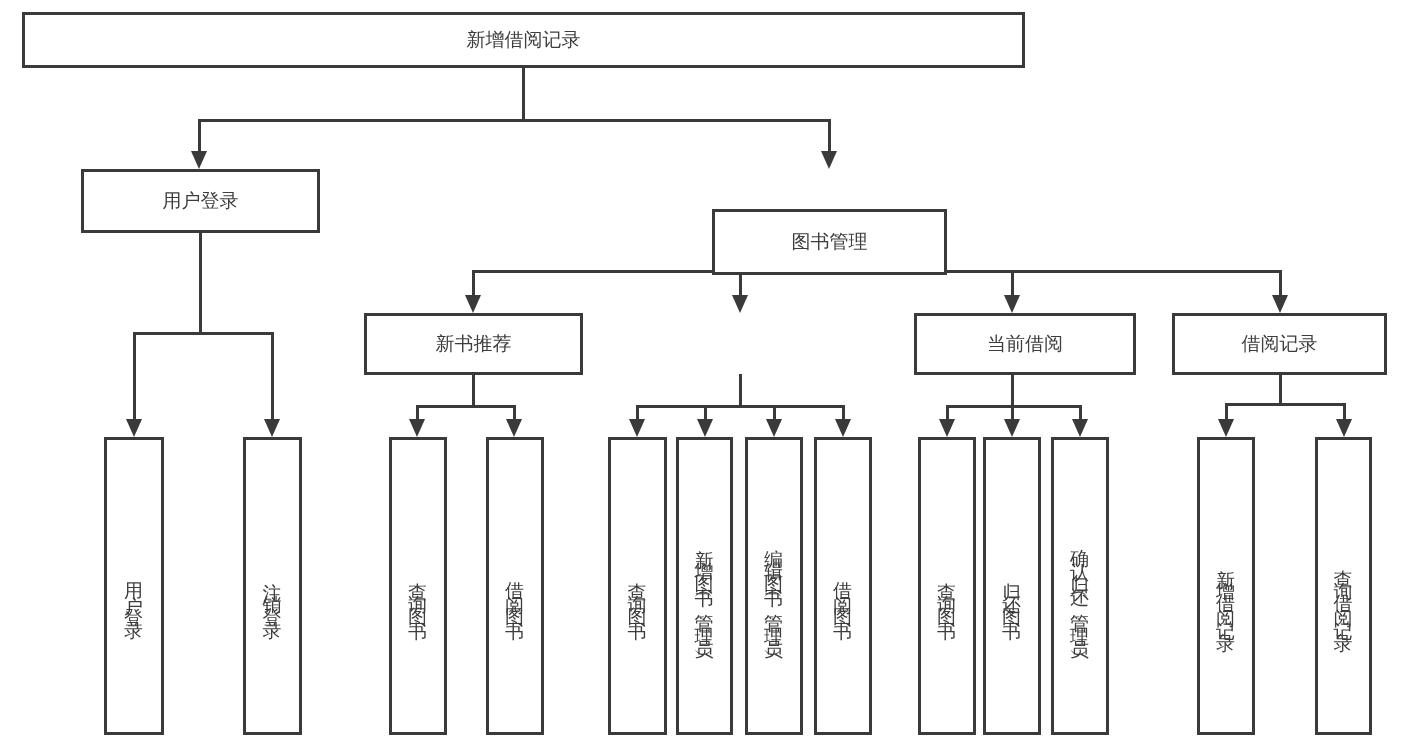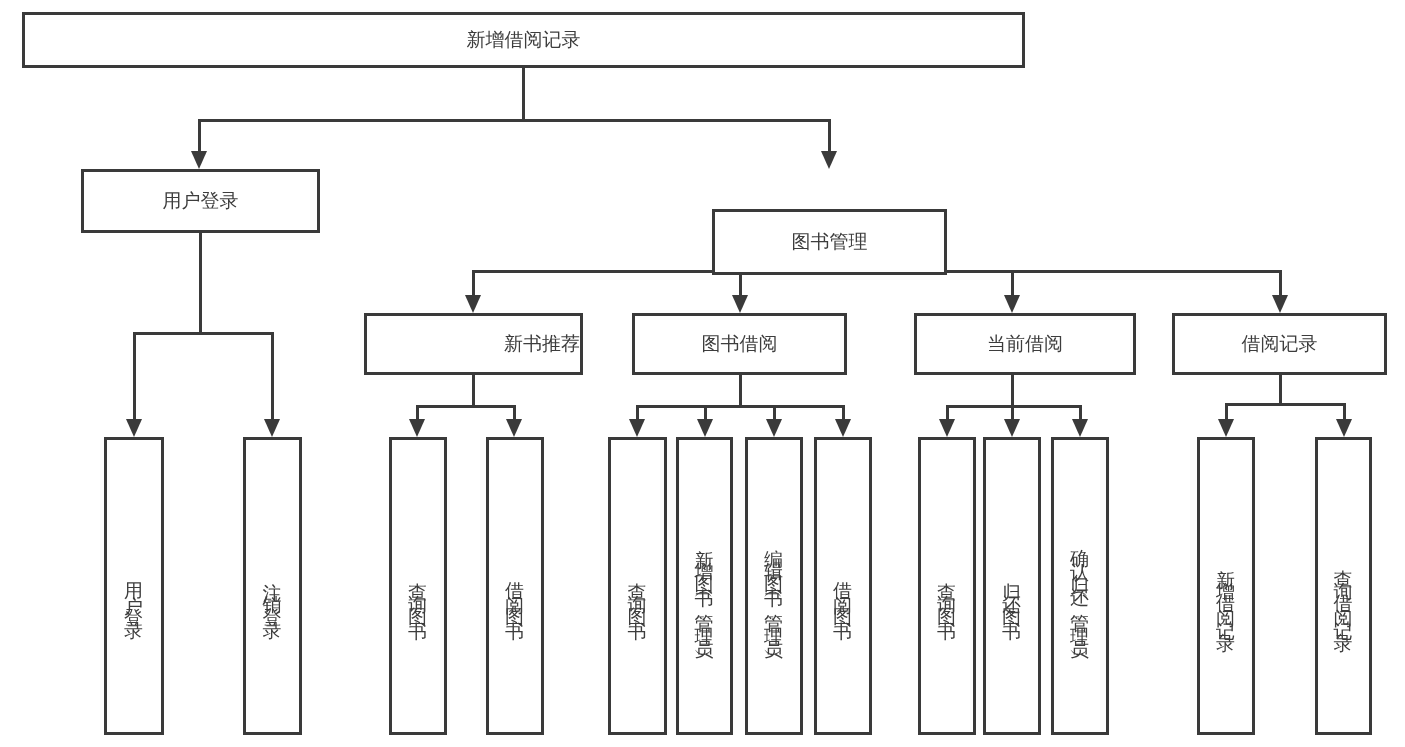--- a/index.html
+++ b/index.html
@@ -69,25 +69,22 @@
   <div class="hline" style="left:472px;top:270px;width:810px;"></div>
   <div class="vline" style="left:472px;top:271px;height:25px;"></div>
   <div class="vline" style="left:739px;top:271px;height:25px;"></div>
   <div class="vline" style="left:1011px;top:271px;height:25px;"></div>
   <div class="vline" style="left:1279px;top:271px;height:25px;"></div>
   <div class="arrow" style="left:465px;top:295px;"></div>
   <div class="arrow" style="left:732px;top:295px;"></div>
   <div class="arrow" style="left:1004px;top:295px;"></div>
   <div class="arrow" style="left:1272px;top:295px;"></div>
 
-  <div class="box" style="left:364px;top:313px;width:219px;height:62px;justify-content:flex-end;">
+  <div class="box" style="left:364px;top:313px;width:219px;height:62px;">
     <span>新书推荐</span>
-  </div>
-  <div class="box" style="left:632px;top:313px;width:215px;height:62px;">
-    <span>图书借阅</span>
   </div>
   <div class="box" style="left:902px;top:313px;width:222px;height:62px;margin-left:12px;">
     <span>当前借阅</span>
   </div>
   <div class="box" style="left:1172px;top:313px;width:215px;height:62px;">
     <span>借阅记录</span>
   </div>
 
   <div class="vline" style="left:472px;top:374px;height:34px;"></div>
   <div class="hline" style="left:416px;top:405px;width:100px;"></div>

